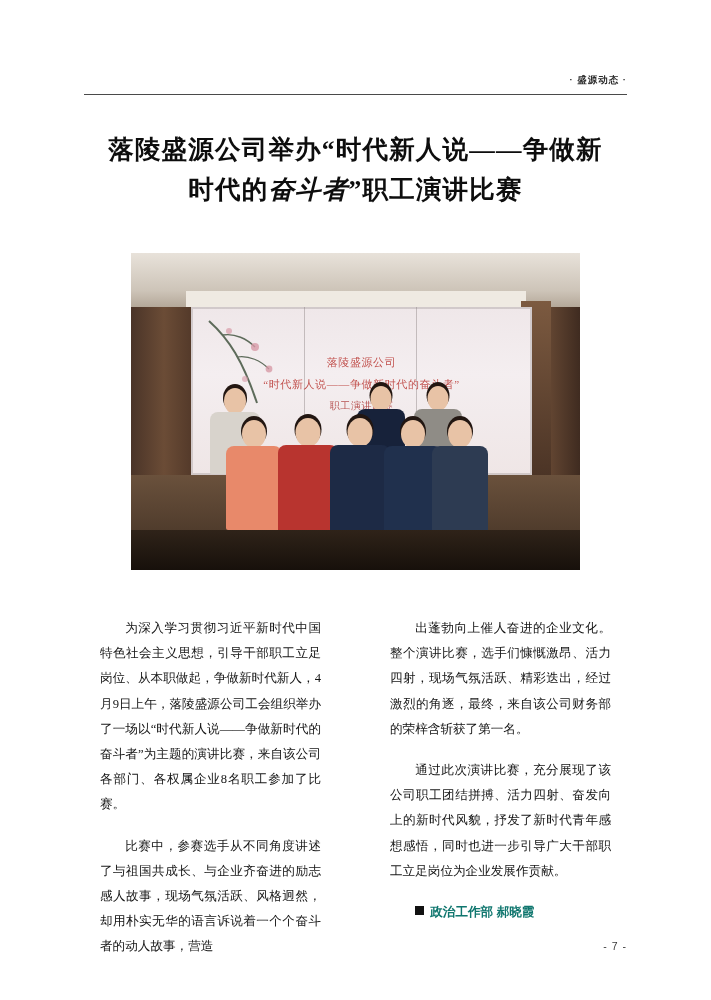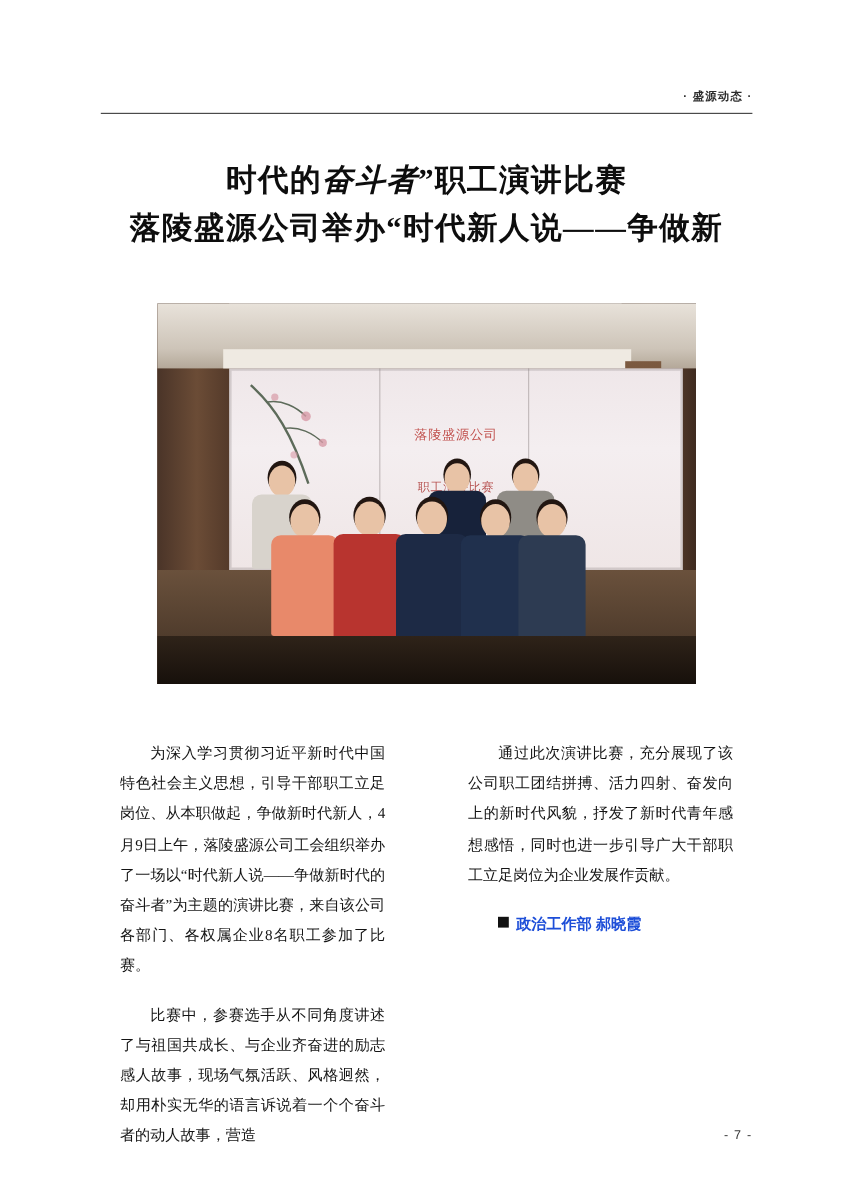--- a/index.html
+++ b/index.html
@@ -91,21 +91,21 @@
   }
   .ph-ceiling {
     position: absolute; left: 0; top: 0; width: 100%; height: 54px;
     background: linear-gradient(180deg,#e8e2da 0%, #cdc4b8 70%, #b4a899 100%);
   }
   .ph-ceiling2 {
     position: absolute; left: 55px; top: 38px; width: 340px; height: 16px;
     background: #efeae2;
   }
   .ph-screen {
-    position: absolute; left: 60px; top: 54px; width: 378px; height: 168px;
+    position: absolute; left: 60px; top: 54px; width: 341px; height: 168px;
     background: linear-gradient(180deg,#efe7e9 0%, #f4eef0 40%, #efe6e6 100%);
     box-shadow: inset 0 0 0 2px rgba(120,110,110,.25);
   }
   .ph-screen-split {
     position: absolute; left: 0; top: 0; width: 100%; height: 100%;
   }
   .ph-screen-split:before {
     content:""; position:absolute; left: 33%; top:0; width:1px; height:100%;
     background: rgba(140,130,130,.45);
   }
@@ -178,21 +178,21 @@
   .col-right { left: 290px; }
   .col p { margin: 16px; text-indent: 2em; }
   .col p + p { margin-top: 0; }
 
   .byline {
     margin-top: 22px;
     text-indent: 0;
     font-family: "Liberation Sans", sans-serif;
     font-size: 12.6px;
     font-weight: bold;
-    color: #1d4ed8;
+    color: #0f766e;
   }
   .byline .sq {
     display: inline-block;
     width: 9px; height: 9px;
     background: #111;
     margin-right: 6px;
     vertical-align: 1px;
   }
 
   
@@ -210,24 +210,24 @@
 <body>
 
 <div class="page">
 
   <div class="header">
     <div class="header-label">· 盛源动态 ·</div>
     <div class="header-rule"></div>
   </div>
 
   <div class="title-block">
+    <div class="title-line">落陵盛源公司举办“时代新人说——争做新</div>
     <div class="title-line">
       <span>时代的</span><span class="em">奋斗者</span><span>”职工演讲比赛</span>
     </div>
-    <div class="title-line">落陵盛源公司举办“时代新人说——争做新</div>
   </div>
 
   <div class="photo">
     <div class="ph-wallL"></div>
     <div class="ph-wallR"></div>
     <div class="ph-ceiling"></div>
     <div class="ph-ceiling2"></div>
     <div class="ph-right-panel"></div>
 
     <div class="ph-screen">
@@ -235,20 +235,21 @@
       <svg class="ph-branch" viewBox="0 0 96 92">
         <path d="M6 4 C26 22 40 44 54 86" stroke="#5d6b5a" stroke-width="2" fill="none"></path>
         <path d="M20 18 C32 16 44 22 52 30" stroke="#5d6b5a" stroke-width="1.4" fill="none"></path>
         <path d="M34 40 C46 38 58 44 66 52" stroke="#5d6b5a" stroke-width="1.2" fill="none"></path>
         <circle cx="52" cy="30" r="4" fill="#d79aa6" opacity=".8"></circle>
         <circle cx="66" cy="52" r="3.4" fill="#d79aa6" opacity=".8"></circle>
         <circle cx="26" cy="14" r="3" fill="#d79aa6" opacity=".7"></circle>
         <circle cx="42" cy="62" r="3" fill="#d79aa6" opacity=".6"></circle>
       </svg>
       <div class="slide-text slide-t1">落陵盛源公司</div>
+      <div class="slide-text slide-t2">“时代新人说——争做新时代的奋斗者”</div>
       <div class="slide-text slide-t3">职工演讲比赛</div>
     </div>
 
     <div class="ph-floor"></div>
 
     <div class="person" style="left:78px;bottom:96px;width:52px;height:86px;">
       <div class="head" style="top:0;width:22px;height:26px;"></div>
       <div class="body" style="top:24px;width:50px;height:62px;background:#d8d3cc;"></div>
     </div>
     <div class="person" style="left:225px;bottom:100px;width:50px;height:84px;">
@@ -283,20 +284,21 @@
 
     <div class="ph-table"></div>
   </div>
 
   <div class="cols">
     <div class="col col-left">
       <p>为深入学习贯彻习近平新时代中国特色社会主义思想，引导干部职工立足岗位、从本职做起，争做新时代新人，4月9日上午，落陵盛源公司工会组织举办了一场以“时代新人说——争做新时代的奋斗者”为主题的演讲比赛，来自该公司各部门、各权属企业8名职工参加了比赛。</p>
       <p>比赛中，参赛选手从不同角度讲述了与祖国共成长、与企业齐奋进的励志感人故事，现场气氛活跃、风格迥然，却用朴实无华的语言诉说着一个个奋斗者的动人故事，营造</p>
     </div>
     <div class="col col-right">
+      <p>出蓬勃向上催人奋进的企业文化。整个演讲比赛，选手们慷慨激昂、活力四射，现场气氛活跃、精彩迭出，经过激烈的角逐，最终，来自该公司财务部的荣梓含斩获了第一名。</p>
       <p>通过此次演讲比赛，充分展现了该公司职工团结拼搏、活力四射、奋发向上的新时代风貌，抒发了新时代青年感想感悟，同时也进一步引导广大干部职工立足岗位为企业发展作贡献。</p>
       <p class="byline">
         <span class="sq"></span><span>政治工作部  郝晓霞</span>
       </p>
     </div>
   </div>
 
   <div class="pagenum">- 7 -</div>
 
 </div>

